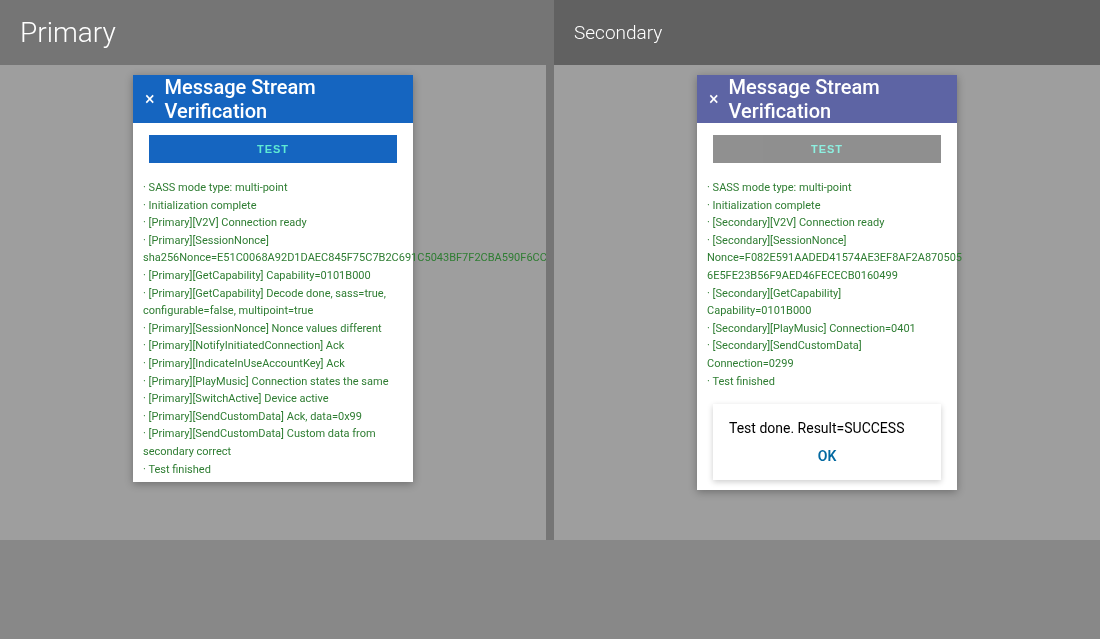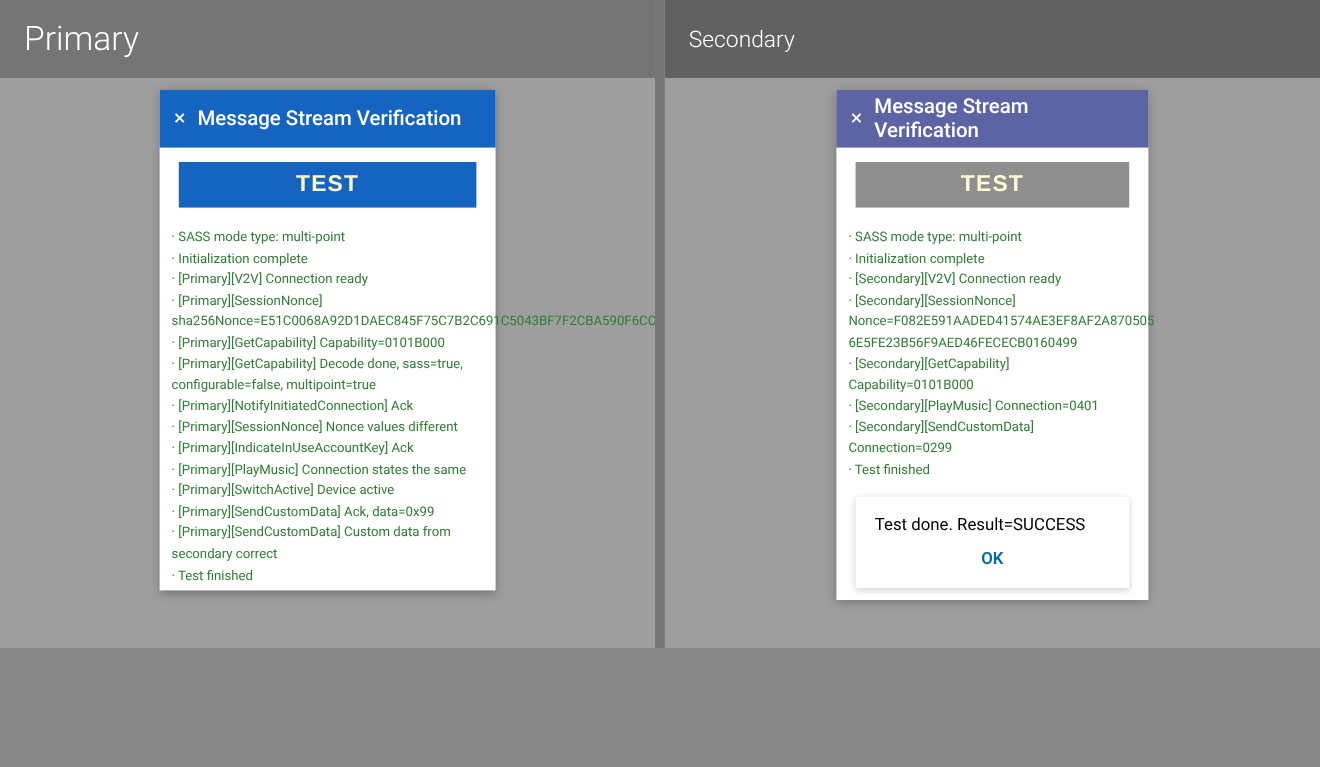--- a/index.html
+++ b/index.html
@@ -51,33 +51,33 @@
     }
 
     .dialog-close {
       color: #fff;
       font-size: 18px;
       cursor: pointer;
       line-height: 1;
     }
 
     .dialog-title {
-      font-size: 17px;
+      font-size: 20px;
       font-weight: 500;
       color: #fff;
     }
 
     
     .test-btn {
       background: #1565c0;
-      color: #fef9c3;
+      color: #5eead4;
       border: none;
       padding: 8px 0;
       margin: 12px 16px;
-      font-size: 19px;
+      font-size: 11px;
       font-weight: 600;
       letter-spacing: 1px;
       cursor: pointer;
       text-align: center;
       display: block;
       width: calc(100% - 32px);
     }
 
     .test-btn-disabled {
       background: #616161;
@@ -175,22 +175,22 @@
         <span class="dialog-title">Message Stream Verification</span>
       </div>
       <button class="test-btn">TEST</button>
       <div class="log-area" id="left-log">
           <span class="log-line">· SASS mode type: multi-point</span>
           <span class="log-line">· Initialization complete</span>
           <span class="log-line">· [Primary][V2V] Connection ready</span>
           <span class="log-line">· [Primary][SessionNonce] sha256Nonce=E51C0068A92D1DAEC845F75C7B2C691C5043BF7F2CBA590F6CCE28311AC168E8</span>
           <span class="log-line">· [Primary][GetCapability] Capability=0101B000</span>
           <span class="log-line">· [Primary][GetCapability] Decode done, sass=true, configurable=false, multipoint=true</span>
+          <span class="log-line">· [Primary][SessionNonce] Nonce values different</span>
           <span class="log-line">· [Primary][NotifyInitiatedConnection] Ack</span>
-          <span class="log-line">· [Primary][SessionNonce] Nonce values different</span>
           <span class="log-line">· [Primary][IndicateInUseAccountKey] Ack</span>
           <span class="log-line">· [Primary][PlayMusic] Connection states the same</span>
           <span class="log-line">· [Primary][SwitchActive] Device active</span>
           <span class="log-line">· [Primary][SendCustomData] Ack, data=0x99</span>
           <span class="log-line">· [Primary][SendCustomData] Custom data from secondary correct</span>
           <span class="log-line">· Test finished</span>
         </div>
     </div>
   </div>
 

